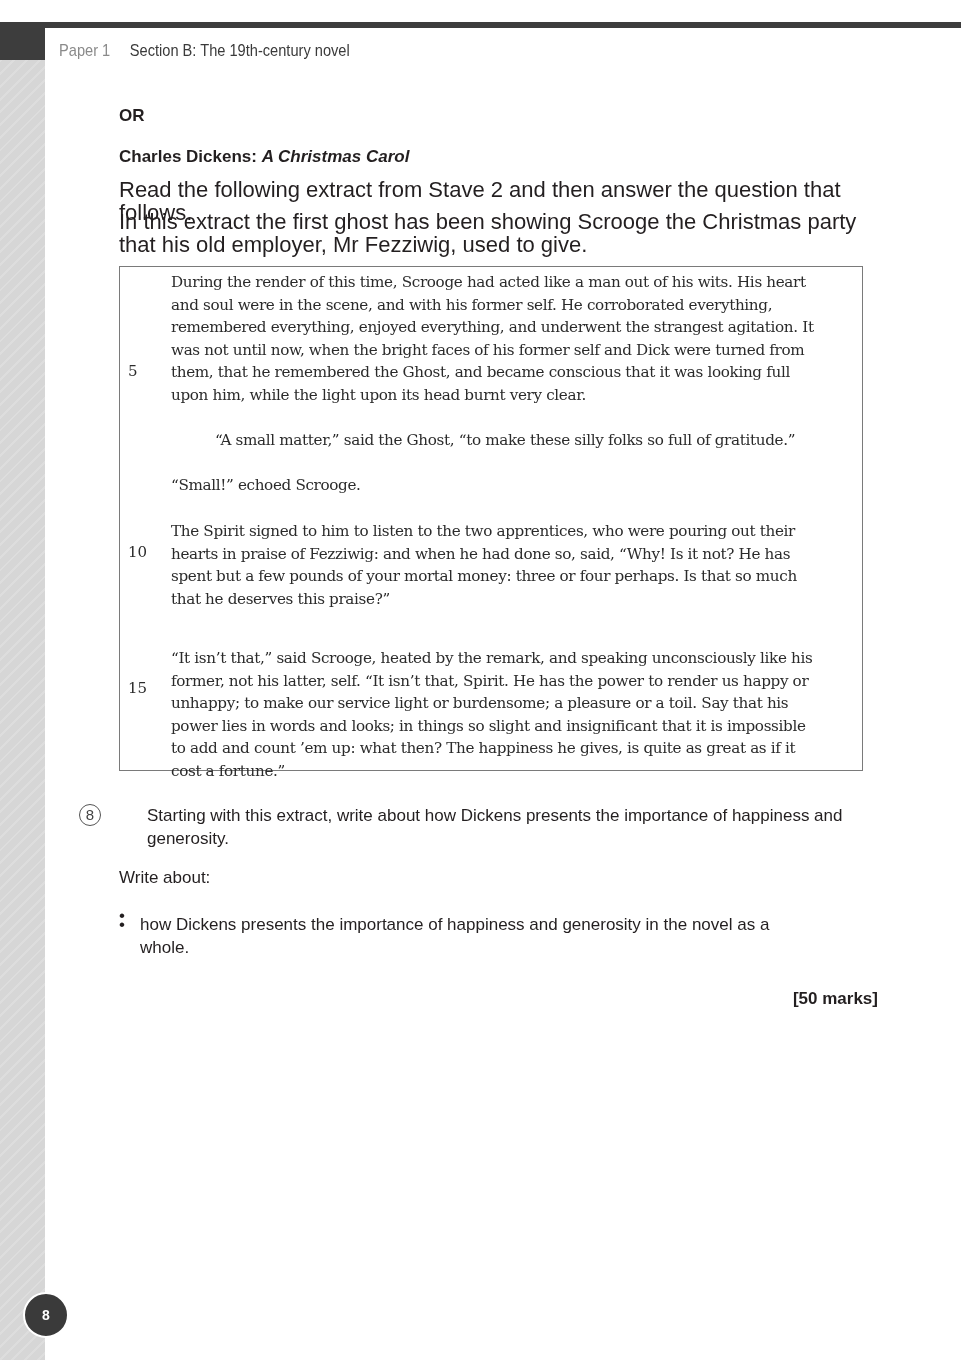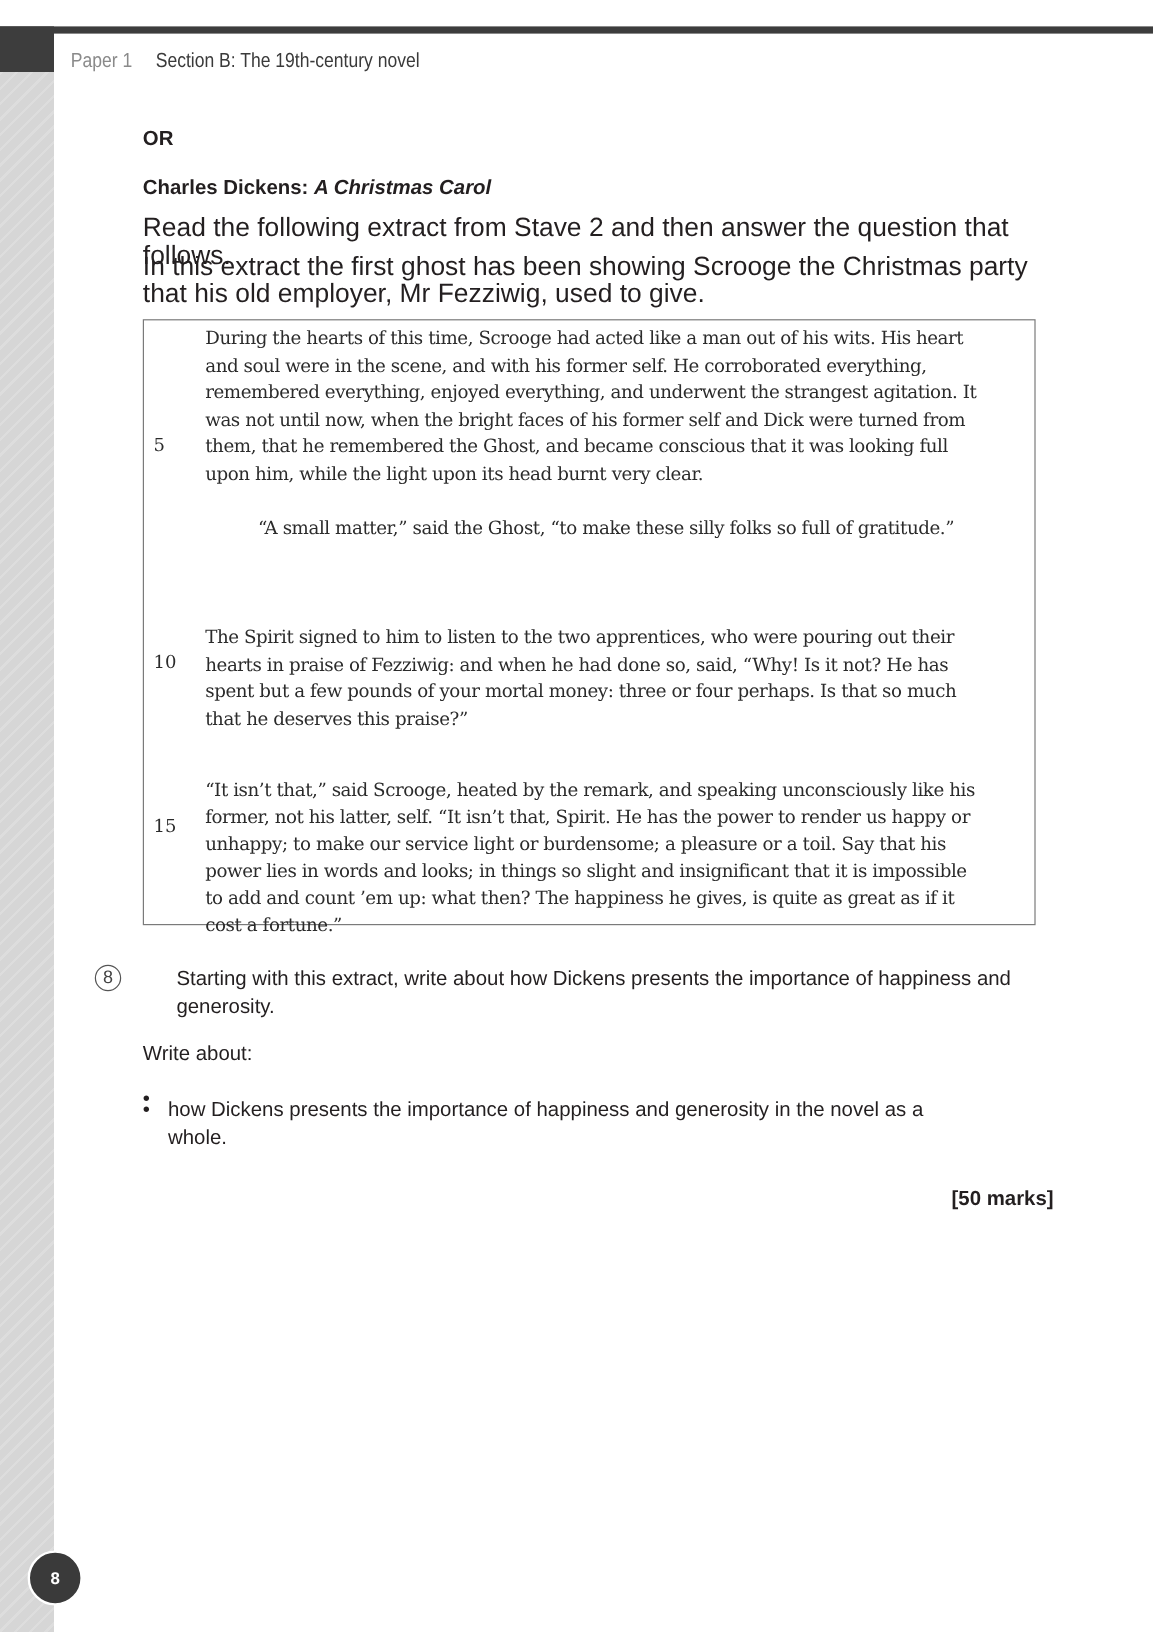--- a/index.html
+++ b/index.html
@@ -83,33 +83,36 @@
 
 <div class="or-label">OR</div>
 <div class="title">
   <span>Charles Dickens: </span><span class="work">A Christmas Carol</span>
 </div>
 <div class="intro intro-1">Read the following extract from Stave 2 and then answer the question that follows.</div>
 <div class="intro intro-2">In this extract the first ghost has been showing Scrooge the Christmas party that his old employer, Mr Fezziwig, used to give.</div>
 
 <div class="extract-box">
   <div class="para" style="top:4px;">
-    <span class="ln">During the hearts of this time, Scrooge had acted like a man out of his wits. His heart</span>
+    <span class="ln">During the render of this time, Scrooge had acted like a man out of his wits. His heart</span>
     <span class="ln">and soul were in the scene, and with his former self. He corroborated everything,</span>
     <span class="ln">remembered everything, enjoyed everything, and underwent the strangest agitation. It</span>
     <span class="ln">was not until now, when the bright faces of his former self and Dick were turned from</span>
     <span class="ln">them, that he remembered the Ghost, and became conscious that it was looking full</span>
     <span class="ln">upon him, while the light upon its head burnt very clear.</span>
   </div>
   <div class="line-num" style="top:95px;">5</div>
 
   <div class="para" style="top:162px;margin-left:44px;">
     <span class="ln">“A small matter,” said the Ghost, “to make these silly folks so full of gratitude.”</span>
   </div>
 
+  <div class="para" style="top:207px;">
+    <span class="ln">“Small!” echoed Scrooge.</span>
+  </div>
 
   <div class="para" style="top:253px;">
     <span class="ln">The Spirit signed to him to listen to the two apprentices, who were pouring out their</span>
     <span class="ln">hearts in praise of Fezziwig: and when he had done so, said, “Why! Is it not? He has</span>
     <span class="ln">spent but a few pounds of your mortal money: three or four perhaps. Is that so much</span>
     <span class="ln">that he deserves this praise?”</span>
   </div>
   <div class="line-num" style="top:276px;">10</div>
 
   <div class="para" style="top:366px;margin-top:14px;">

